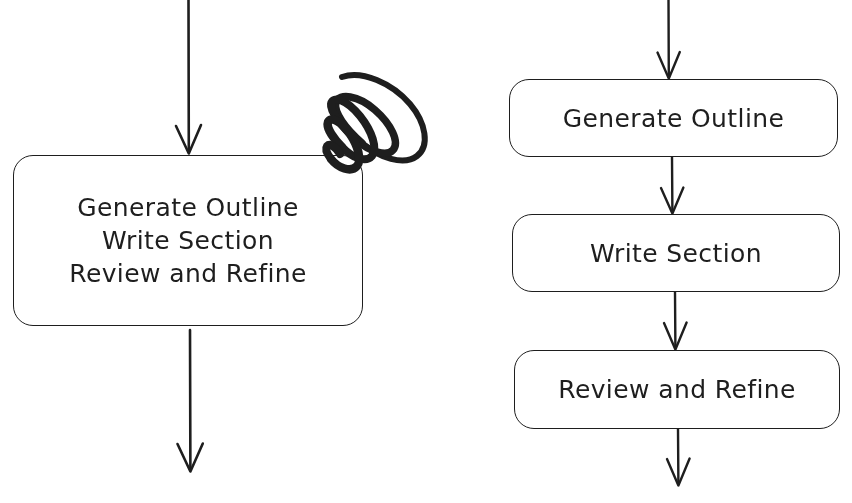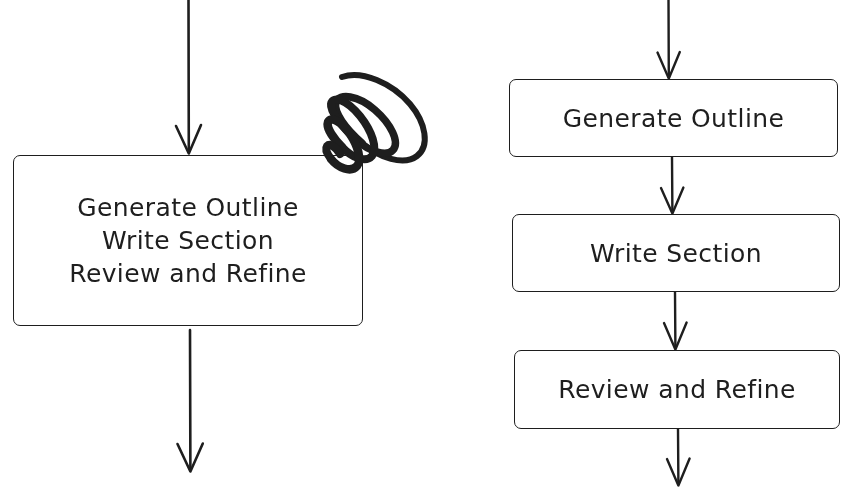--- a/index.html
+++ b/index.html
@@ -25,21 +25,21 @@
     left: 0;
     top: 0;
     width: 852px;
     height: 503px;
     overflow: visible;
   }
   .node-box {
     position: absolute;
     box-sizing: border-box;
     border: 1.6px solid #1e1e1e;
-    border-radius: 7px;
+    border-radius: 20px;
     background: #ffffff;
     display: flex;
     align-items: center;
     justify-content: center;
     flex-direction: column;
   }
   .node-label {
     font-family: "DejaVu Sans", "Liberation Sans", sans-serif;
     color: #1e1e1e;
     font-size: 25px;

